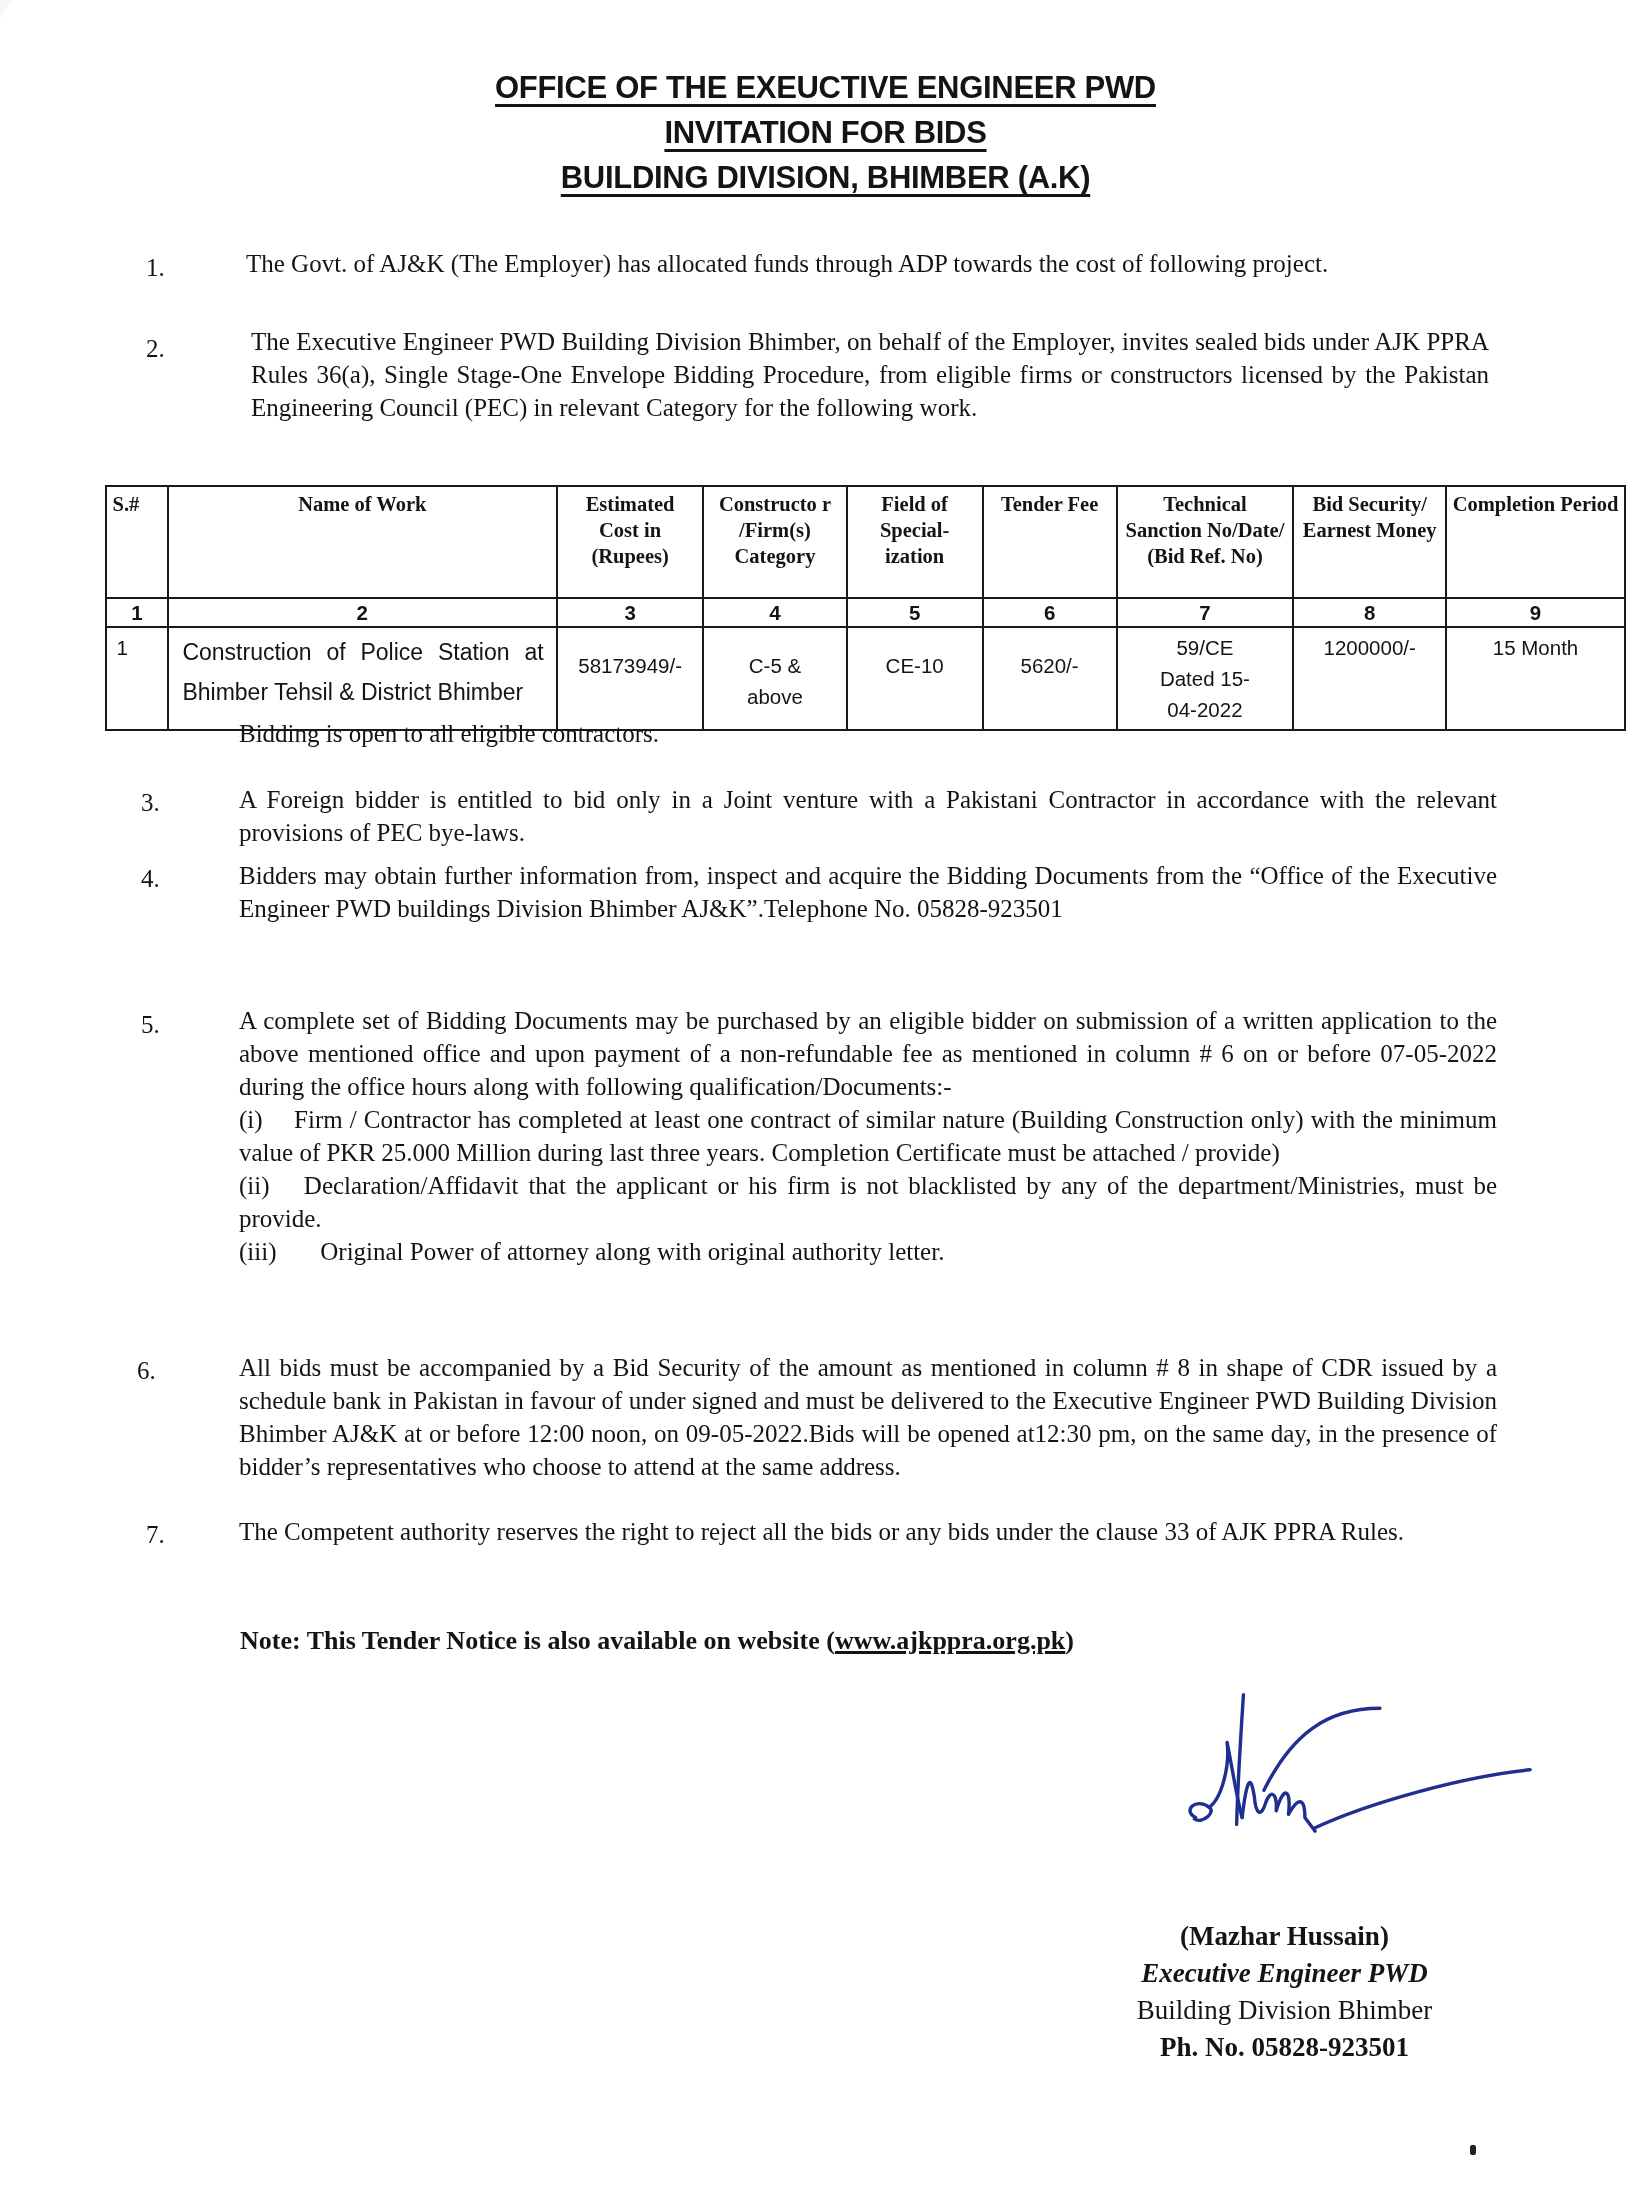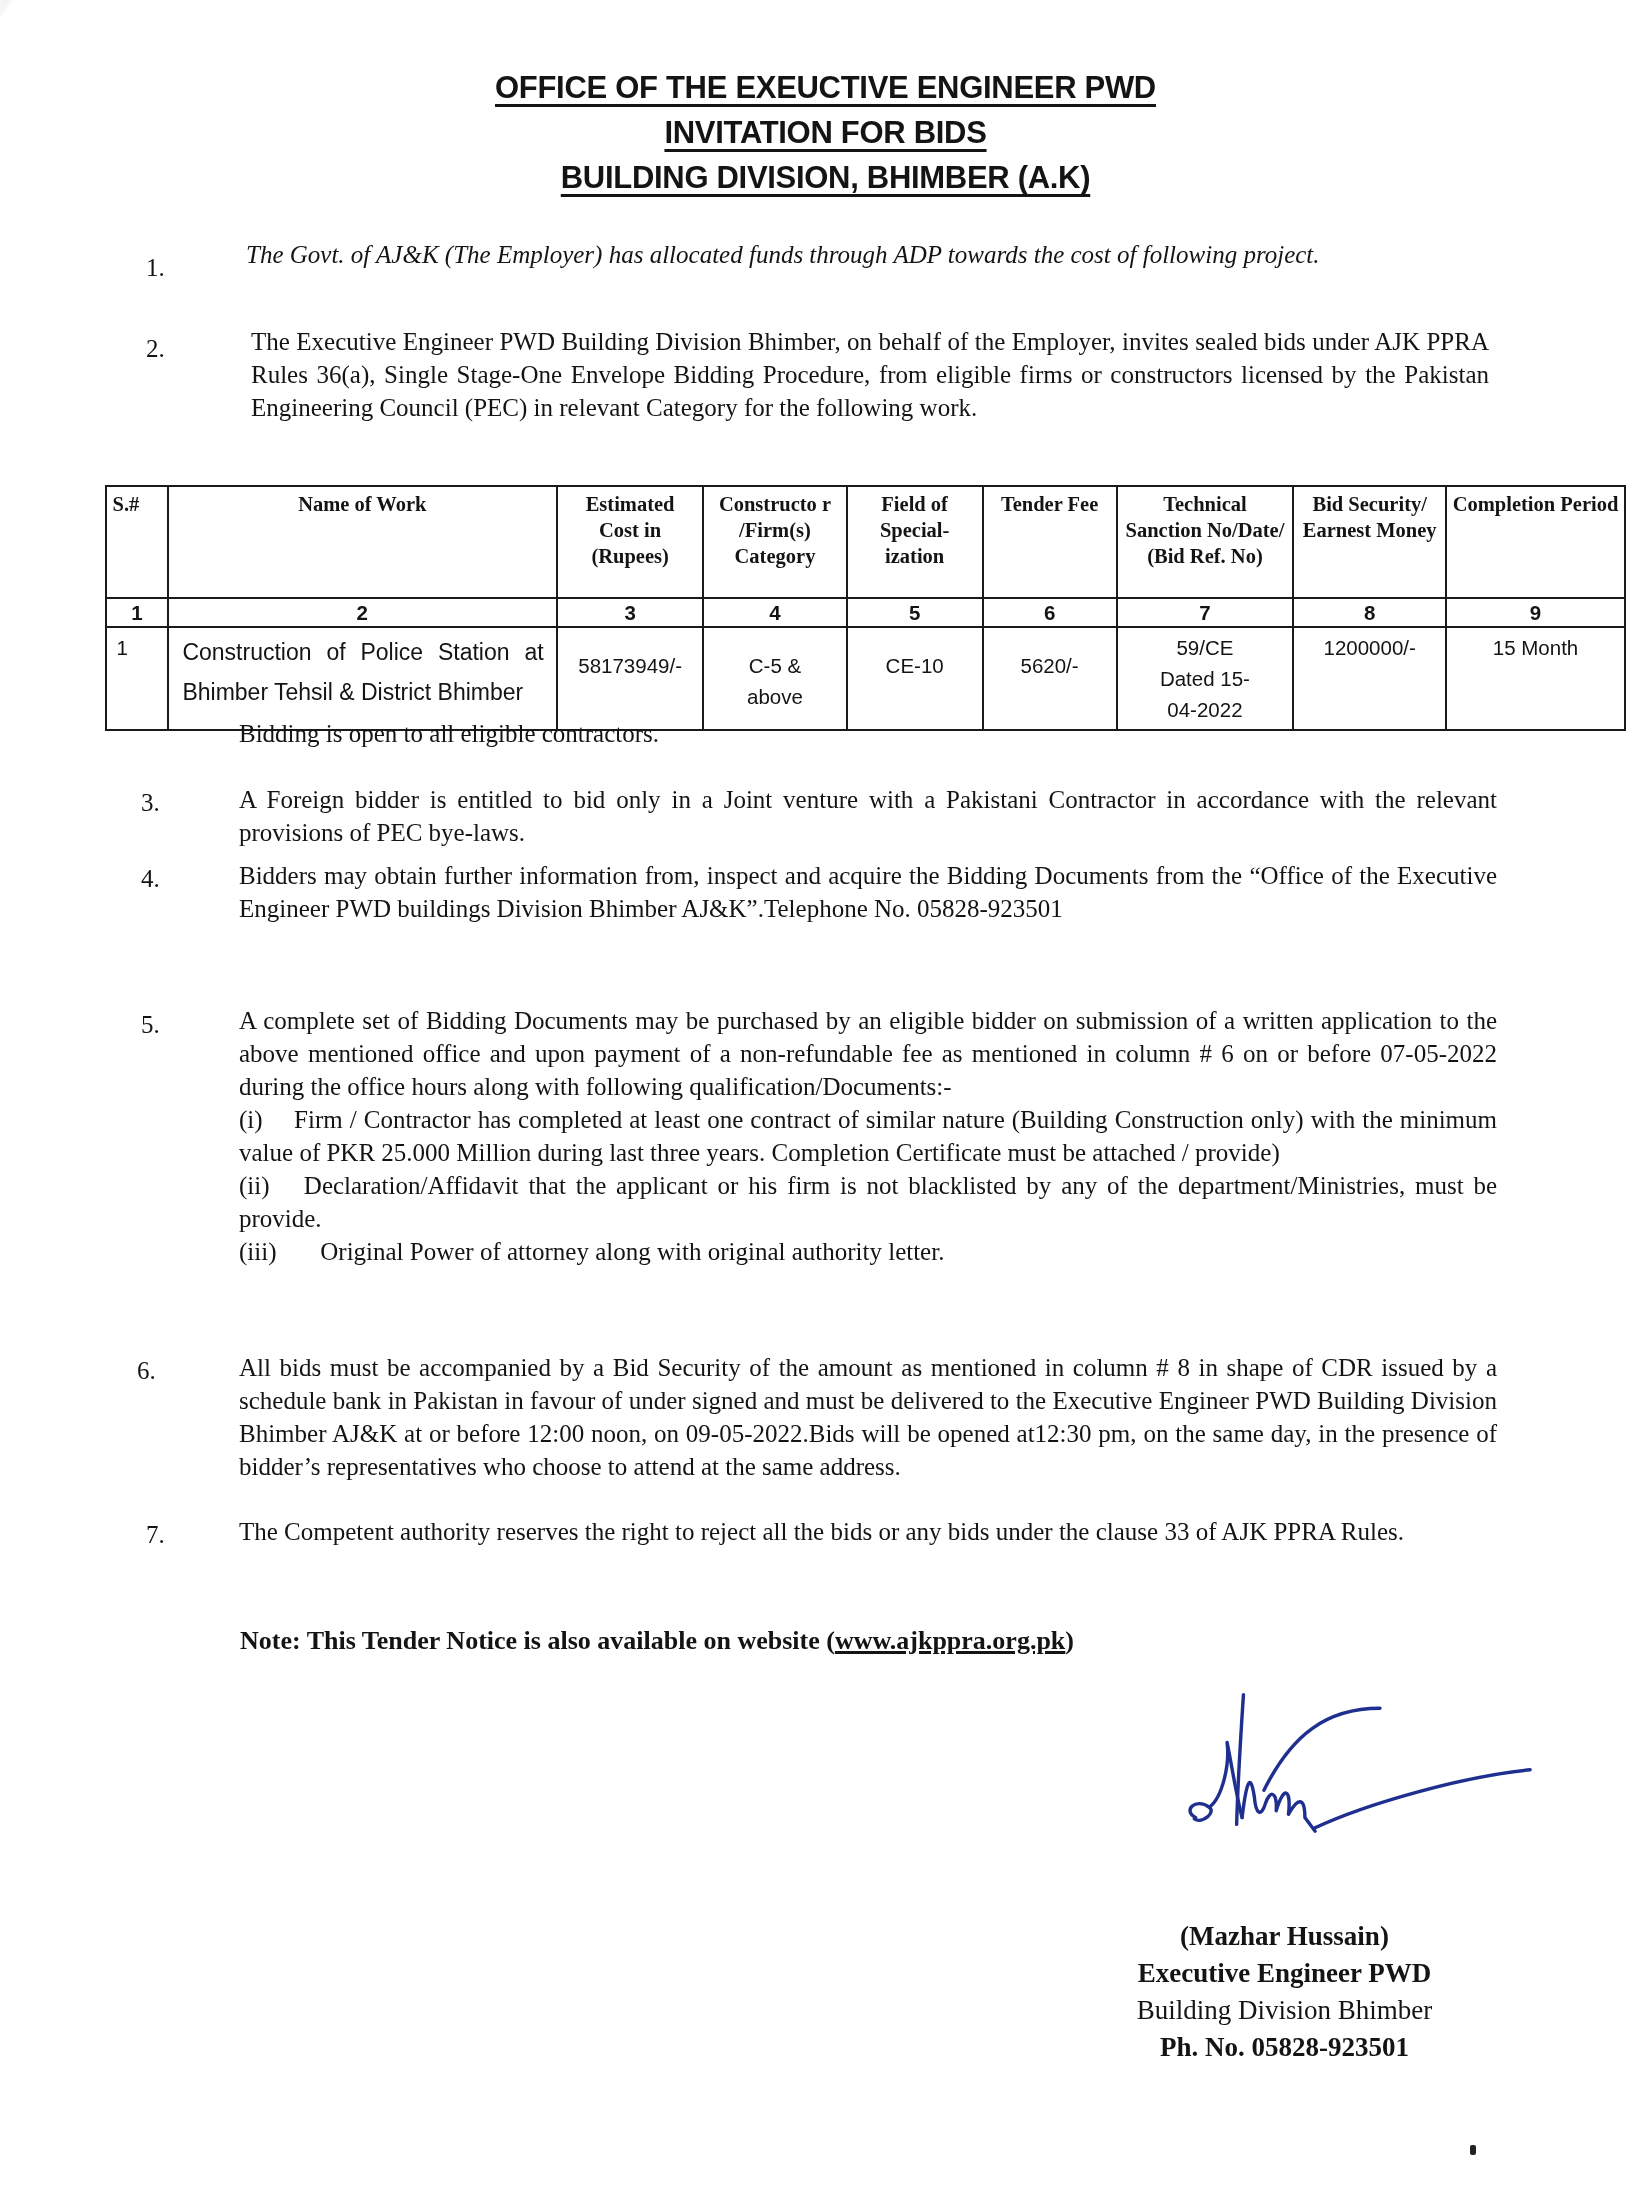--- a/index.html
+++ b/index.html
@@ -46,39 +46,39 @@
     font-family: "Liberation Sans", sans-serif; font-size: 23px; line-height: 40px; text-align: justify;
     padding-left: 13.7px; padding-right: 12.3px;
   }
   .subitem { display: block; }
   .note {
     position: absolute; left: 240px; top: 1626px; font-weight: bold; font-size: 26px;
   }
   .note .link { text-decoration: underline; text-decoration-thickness: 2.7px; }
   .sig-block { position: absolute; left: 1093px; top: 1918px; width: 383px; text-align: center; }
   .sig-block .nm { font-weight: bold; font-size: 27px; line-height: 37px; }
-  .sig-block .tt { font-weight: bold; font-size: 27px; line-height: 37px; }
+  .sig-block .tt { font-weight: bold; font-size: 27px; line-height: 37px; font-style: italic; }
   .sig-block .dv { font-size: 27px; line-height: 37px; }
   .sig-block .ph { font-weight: bold; font-size: 27px; line-height: 37px; }
   .signature { position: absolute; left: 1175px; top: 1681px; width: 369px; height: 157px; }
   .dot { position: absolute; left: 1470px; top: 2145px; width: 5.5px; height: 9.6px; background: #222; border-radius: 2px; }
 </style>
 </head>
 <body>
 
 <div class="crease"></div>
 
 <div class="header">
   <div>OFFICE OF THE EXEUCTIVE ENGINEER PWD</div>
   <div>INVITATION FOR BIDS</div>
   <div>BUILDING DIVISION, BHIMBER (A.K)</div>
 </div>
 
 <div class="num" style="left:146px; top:251px;">1.</div>
-<div class="para body-text" style="top:238px; width:1161px; text-align:left;font-style:italic;">The Govt. of AJ&amp;K (The Employer) has allocated funds through ADP towards the cost of following project.</div>
+<div class="para body-text" style="top:247px; width:1161px; text-align:left;">The Govt. of AJ&amp;K (The Employer) has allocated funds through ADP towards the cost of following project.</div>
 
 <div class="num" style="left:146px; top:332px;">2.</div>
 <div class="para body-text" style="top:325px; left:251px; width:1238px;">The Executive Engineer PWD Building Division Bhimber, on behalf of the Employer, invites sealed bids under AJK PPRA Rules 36(a), Single Stage-One Envelope Bidding Procedure, from eligible firms or constructors licensed by the Pakistan Engineering Council (PEC) in relevant Category for the following work.</div>
 
 <table class="works">
   <colgroup>
     <col style="width:59px">
       <col style="width:372px">
       <col style="width:140px">
       <col style="width:137px">

